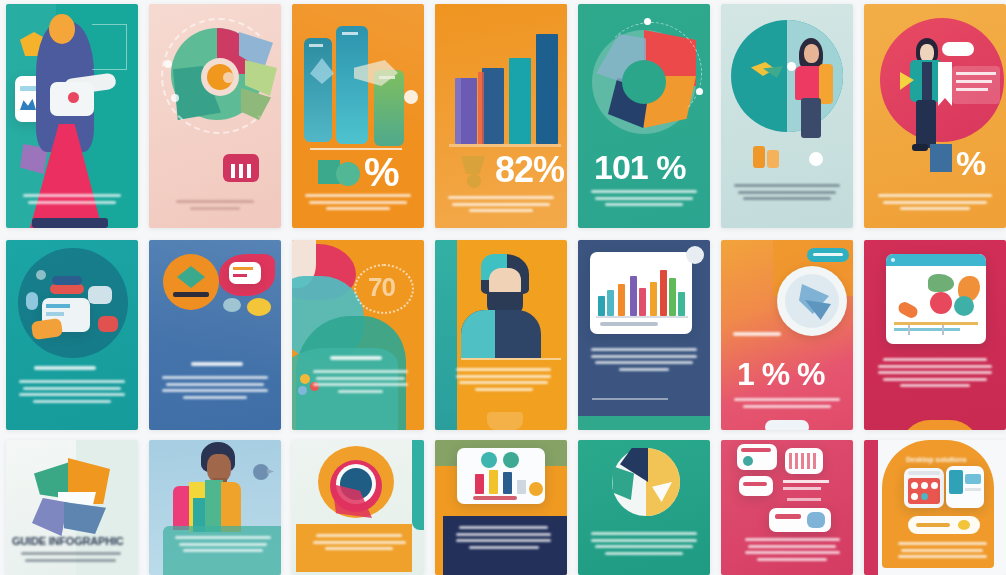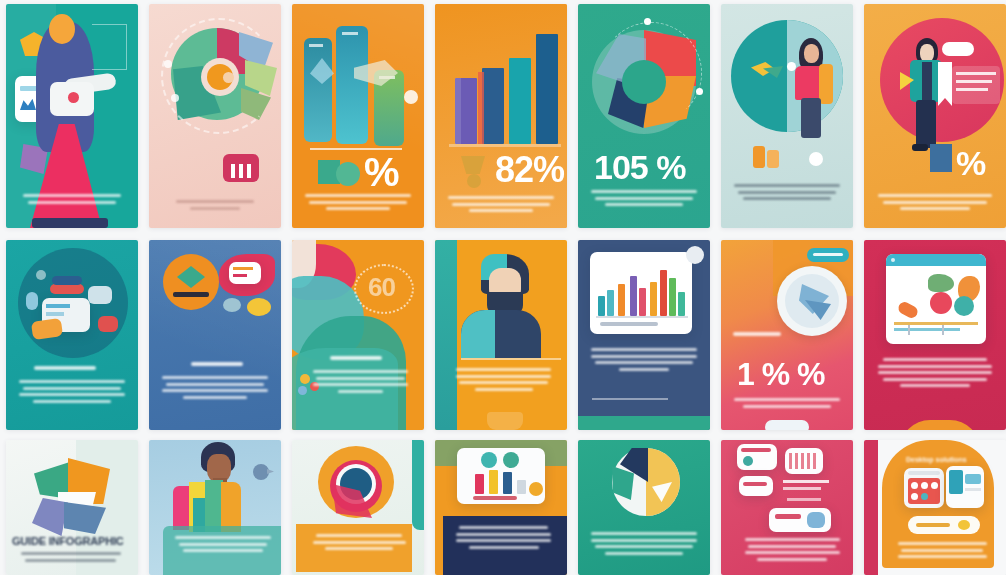--- a/index.html
+++ b/index.html
@@ -150,21 +150,21 @@
     <div class="bg" style="background:linear-gradient(165deg,#2fa98c,#2ba58f);"></div>
     <div class="layer circle" style="left:14px;top:26px;width:104px;height:104px;background:#7fc4b5;opacity:.6;"></div>
     <div class="layer" style="left:66px;top:26px;width:52px;height:56px;background:#ec4a4a;clip-path:polygon(0 0,100% 18%,100% 100%,0 100%);"></div>
     <div class="layer" style="left:66px;top:72px;width:52px;height:52px;background:#f0992e;clip-path:polygon(0 0,100% 0,82% 82%,0 100%);"></div>
     <div class="layer" style="left:30px;top:74px;width:42px;height:50px;background:#24406b;clip-path:polygon(22% 0,100% 10%,84% 100%,0 72%);"></div>
     <div class="layer" style="left:18px;top:30px;width:50px;height:56px;background:#8fb4cf;clip-path:polygon(46% 0,100% 8%,100% 100%,0 70%);opacity:.75;"></div>
     <div class="layer circle" style="left:44px;top:56px;width:44px;height:44px;background:#2ca68b;"></div>
     <div class="layer" style="left:22px;top:18px;width:100px;height:100px;border-radius:50%;border:1px dashed rgba(255,255,255,.5);border-bottom-color:transparent;border-left-color:transparent;"></div>
     <div class="layer circle" style="left:66px;top:14px;width:7px;height:7px;background:#fff;"></div>
     <div class="layer circle" style="left:118px;top:84px;width:7px;height:7px;background:#fff;"></div>
-    <div class="bigstat" style="left:16px;top:146px;font-size:34px;">105 %</div>
+    <div class="bigstat" style="left:16px;top:146px;font-size:34px;">101 %</div>
     <div class="blurtext" style="top:186px;">
       <div class="ln w95"></div>
         <div class="ln w88"></div>
         <div class="ln w70"></div>
     </div>
     <span class="hidden-label">donut-breakdown-green-poster</span>
   </div>
 
   <div class="card" style="left:721px;top:4px;width:132px;height:224px;">
     <div class="bg" style="background:linear-gradient(170deg,#d3e6e4,#c2dcdb);"></div>
@@ -260,21 +260,21 @@
     <span class="hidden-label">orange-badge-blue-poster</span>
   </div>
 
   <div class="card" style="left:292px;top:240px;width:132px;height:190px;">
     <div class="bg" style="background:#f0971f;"></div>
     <div class="layer" style="left:-6px;top:4px;width:70px;height:56px;background:#e23a5c;border-radius:40% 60% 50% 30%;"></div>
     <div class="layer" style="left:-10px;top:0;width:34px;height:48px;background:#f2e2d8;border-radius:0 0 50% 30%;"></div>
     <div class="layer" style="left:-14px;top:36px;width:86px;height:84px;background:#4fbdc0;border-radius:30% 50% 40% 50%;opacity:.92;"></div>
     <div class="layer" style="left:4px;top:76px;width:110px;height:114px;background:#2fa690;border-radius:50% 40% 0 0;opacity:.9;"></div>
     <div class="layer" style="left:-14px;top:108px;width:120px;height:82px;background:#3fb4a3;border-radius:40% 20% 0 0;opacity:.85;"></div>
-    <div class="bigstat" style="left:76px;top:34px;font-size:26px;opacity:.55;">60</div>
+    <div class="bigstat" style="left:76px;top:34px;font-size:26px;opacity:.55;">70</div>
     <div class="layer" style="left:62px;top:24px;width:56px;height:46px;border:2px dotted rgba(255,255,255,.65);border-radius:50%;"></div>
     <div class="layer circle" style="left:8px;top:134px;width:10px;height:10px;background:#f2b83a;"></div>
     <div class="layer circle" style="left:18px;top:142px;width:9px;height:9px;background:#e8574f;"></div>
     <div class="layer circle" style="left:6px;top:146px;width:9px;height:9px;background:#7fb6da;"></div>
     <div class="layer" style="left:38px;top:116px;width:52px;height:4px;background:rgba(255,255,255,.85);border-radius:2px;filter:blur(.8px);"></div>
     <div class="blurtext" style="top:130px;left:14%;width:76%;">
       <div class="ln w95"></div>
         <div class="ln w88"></div>
         <div class="ln w95"></div>
         <div class="ln w45"></div>

